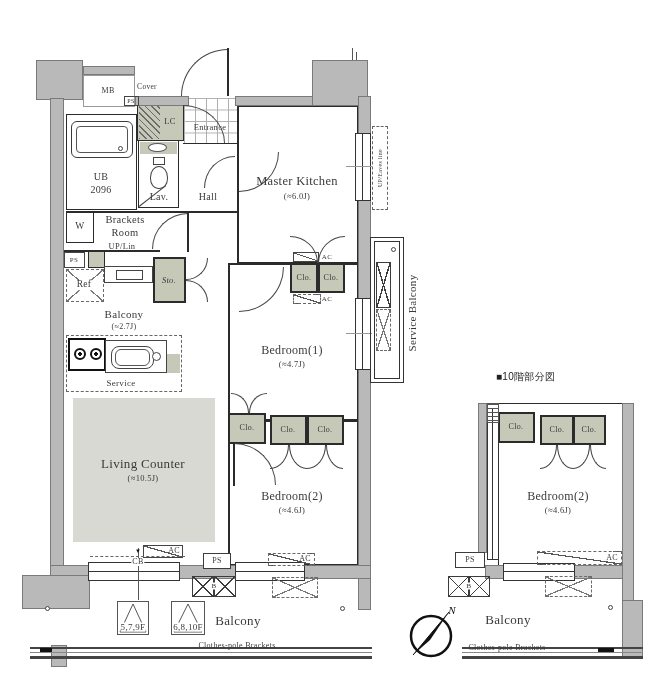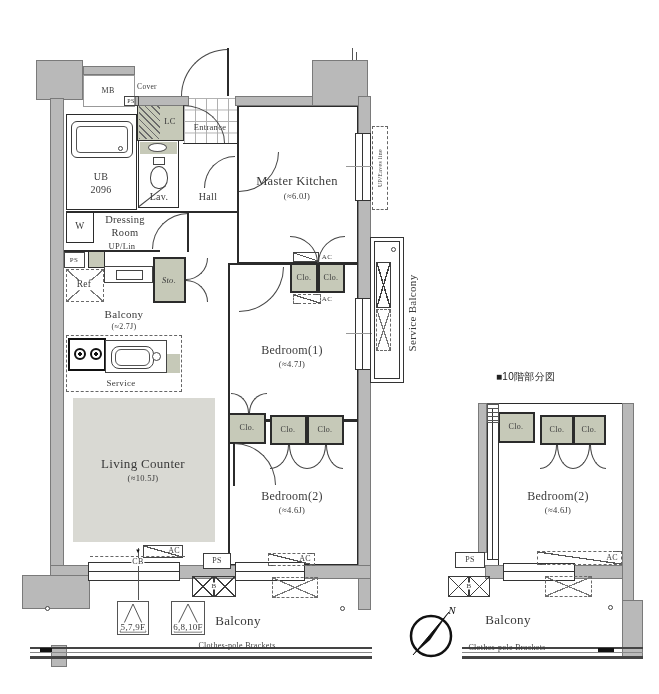--- a/index.html
+++ b/index.html
@@ -205,21 +205,21 @@
   <div class="lbl" style="left:147px;top:87px;font-size:7.5px;">Cover</div>
   <div class="lbl" style="left:108px;top:91px;font-size:8px;">MB</div>
   <div class="lbl" style="left:131px;top:101px;font-size:6px;">PS</div>
   <div class="abs b1" style="left:124px;top:96px;width:15px;height:10px;background:transparent;"></div>
   <div class="lbl" style="left:170px;top:121px;font-size:8.5px;">LC</div>
   <div class="lbl" style="left:210px;top:127px;font-size:8.5px;">Entrance</div>
   <div class="lbl" style="left:101px;top:177px;font-size:10px;">UB</div>
   <div class="lbl" style="left:101px;top:190px;font-size:10px;">2096</div>
   <div class="lbl" style="left:159px;top:197px;font-size:10px;">Lav.</div>
   <div class="lbl" style="left:208px;top:197px;font-size:10px;">Hall</div>
-  <div class="lbl" style="left:125px;top:220px;font-size:10.5px;">Dressing</div>
+  <div class="lbl" style="left:125px;top:220px;font-size:10.5px;">Brackets</div>
   <div class="lbl" style="left:125px;top:233px;font-size:10.5px;">Room</div>
   <div class="lbl" style="left:122px;top:246px;font-size:8.5px;">UP/Lin</div>
   <div class="lbl" style="left:80px;top:227px;font-size:9.5px;">W</div>
   <div class="lbl" style="left:74px;top:260px;font-size:7px;">PS</div>
   <div class="lbl" style="left:84px;top:285px;font-size:9.5px;background:#fff;padding:0 1px;">Ref</div>
   <div class="lbl" style="left:169px;top:280px;font-size:8.5px;font-style:italic;">Sto.</div>
   <div class="lbl" style="left:124px;top:314px;font-size:11px;">Balcony</div>
   <div class="lbl" style="left:124px;top:327px;font-size:8px;">(≈2.7J)</div>
   <div class="lbl" style="left:121px;top:383px;font-size:9px;background:#fff;padding:0 2px;">Service</div>
   <div class="lbl" style="left:297px;top:181px;font-size:12.5px;">Master Kitchen</div>

